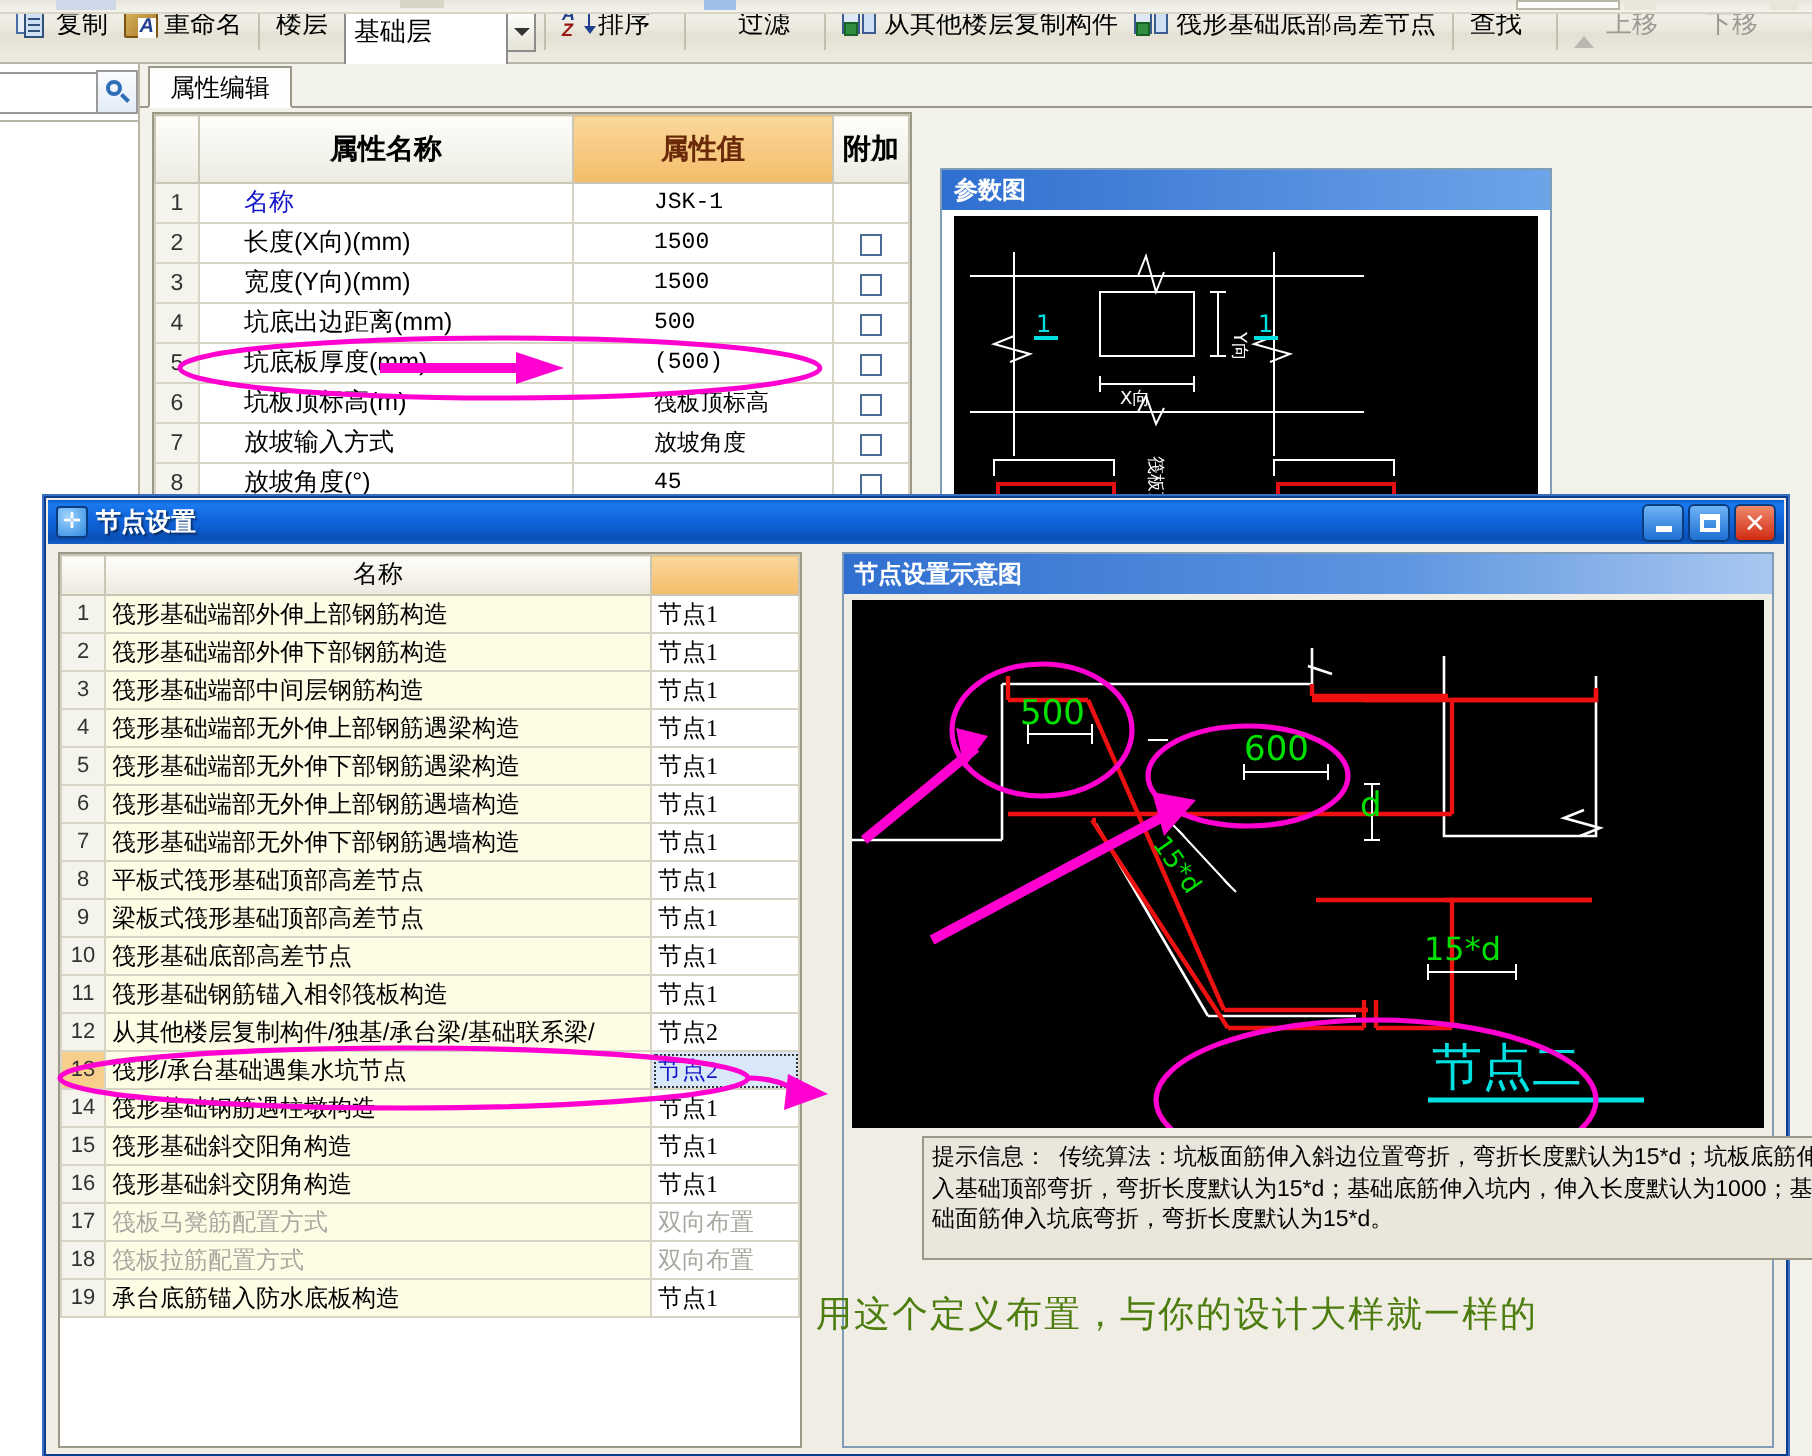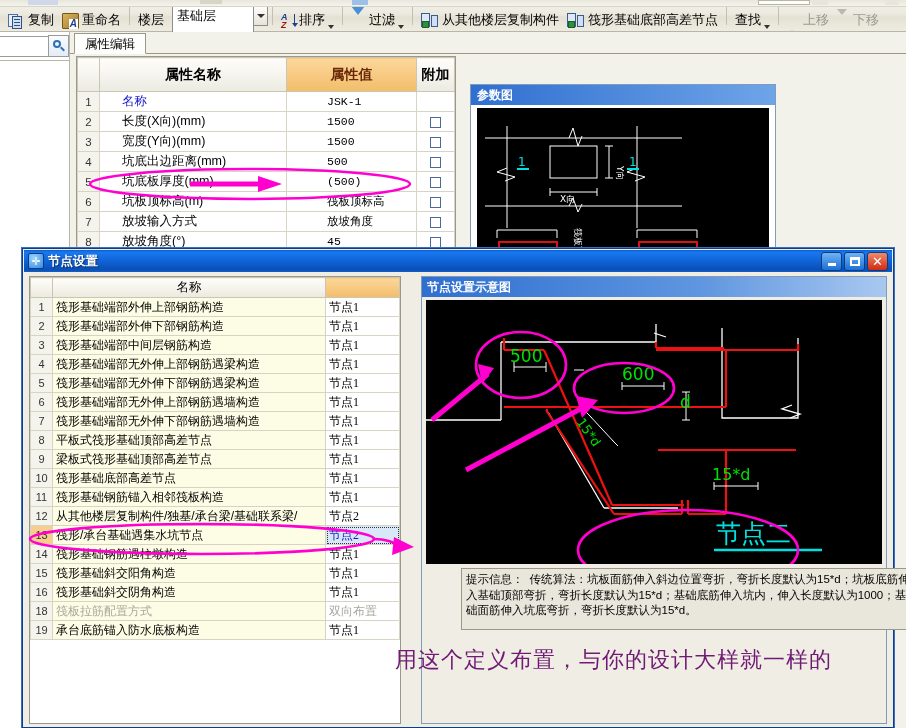--- a/index.html
+++ b/index.html
@@ -20,21 +20,21 @@
     display: flex; align-items: center;
   }
   .tb-sliver {
     position: absolute; left: 0; top: 0; width: 906px; height: 7px;
     background: linear-gradient(to bottom,#e9e7dc,#f4f3ec);
     border-bottom: 1px solid #d8d5c6;
     z-index: 3;
   }
   .tb-sliver .sl-box { position:absolute; background:#cfd8e8; }
   .tb-item {
-    display: flex; align-items: flex-end; gap: 3px;
+    display: flex; align-items: flex-start; gap: 3px;
     padding: 0 4px; height: 26px; font-size: 13px; color: #000;
     white-space: nowrap;
   }
   .tb-item.dim { color: #9a9a93; }
   .tb-sep { width:1px; height:18px; background:#c3c0b0; margin:0 4px; }
   .tb-label { font-size:13px; }
   .tb-combo {
     width: 82px; height: 36px; background:#fff; border:1px solid #8d8d8d;
     font-size:13px; display:flex; align-items:center; padding-left:4px;
   }
@@ -207,21 +207,21 @@
     background:#000; overflow:hidden;
   }
   .hint-box {
     position:absolute; left:4px; top:291px; width:456px; height:62px;
     background:#e9e7db; border:1px solid #9b9887; padding:3px 4px;
     font-size:11.5px; color:#000; line-height:1.35;margin-left:35px;
   }
   .hint-label { float:left; padding-right:6px; }
 
   .annot-red {
-    position:absolute; left:395px; top:645px; font-size:22px; color:#701a75;
+    position:absolute; left:408px; top:645px; font-size:18px; color:#4d7c0f;
     white-space:nowrap; letter-spacing:1px;
   }
 
   svg { display:block; }
 </style>
 </head>
 <body>
 <div id="root">
 
 <div class="tb-sliver">
@@ -563,20 +563,25 @@
                 <td class="idx">15</td>
                 <td class="nm">筏形基础斜交阳角构造</td>
                 <td class="vv">节点1</td>
               </tr>
               <tr class="">
                 <td class="idx">16</td>
                 <td class="nm">筏形基础斜交阴角构造</td>
                 <td class="vv">节点1</td>
               </tr>
               <tr class="dim ">
+                <td class="idx">17</td>
+                <td class="nm">筏板马凳筋配置方式</td>
+                <td class="vv">双向布置</td>
+              </tr>
+              <tr class="dim ">
                 <td class="idx">18</td>
                 <td class="nm">筏板拉筋配置方式</td>
                 <td class="vv">双向布置</td>
               </tr>
               <tr class="">
                 <td class="idx">19</td>
                 <td class="nm">承台底筋锚入防水底板构造</td>
                 <td class="vv">节点1</td>
               </tr>
             </tbody>

